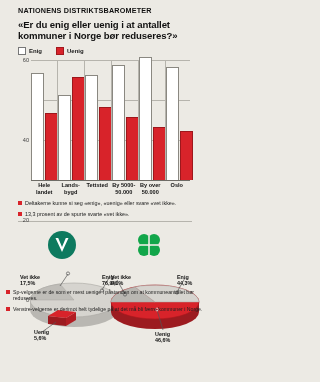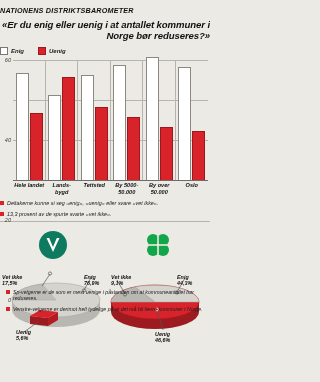--- a/index.html
+++ b/index.html
@@ -4,29 +4,29 @@
 <style>
   html,body{margin:0;padding:0;}
   body{
     width:210px;height:382px;
     background:#eceae4;
     font-family:"Liberation Sans",sans-serif;
     color:#1a1a1a;
     overflow:hidden;
     position:relative;
   }
-  .wrap{width:210px;height:320px;position:relative;box-sizing:border-box;padding:0 0;font-style:italic;}
+  .wrap{width:210px;height:320px;position:relative;box-sizing:border-box;padding:0 18px;}
 
   .kicker{
     font-size:7.2px;font-weight:bold;letter-spacing:.2px;
     padding-top:6px;color:#111;
   }
   .headline{
     font-size:9.6px;font-weight:bold;line-height:11px;
-    margin-top:4px;color:#111;letter-spacing:-.1px;text-align:right;
+    margin-top:4px;color:#111;letter-spacing:-.1px;
   }
 
   .legend{display:flex;align-items:center;margin-top:6px;gap:14px;}
   .lg{display:flex;align-items:center;gap:3px;}
   .swatch{width:6px;height:6px;display:inline-block;border:1px solid #777;}
   .sw-enig{background:#ffffff;}
   .sw-uenig{background:#d8232a;border-color:#a3181d;}
   .lg-label{font-size:6px;font-weight:bold;}
 
   

